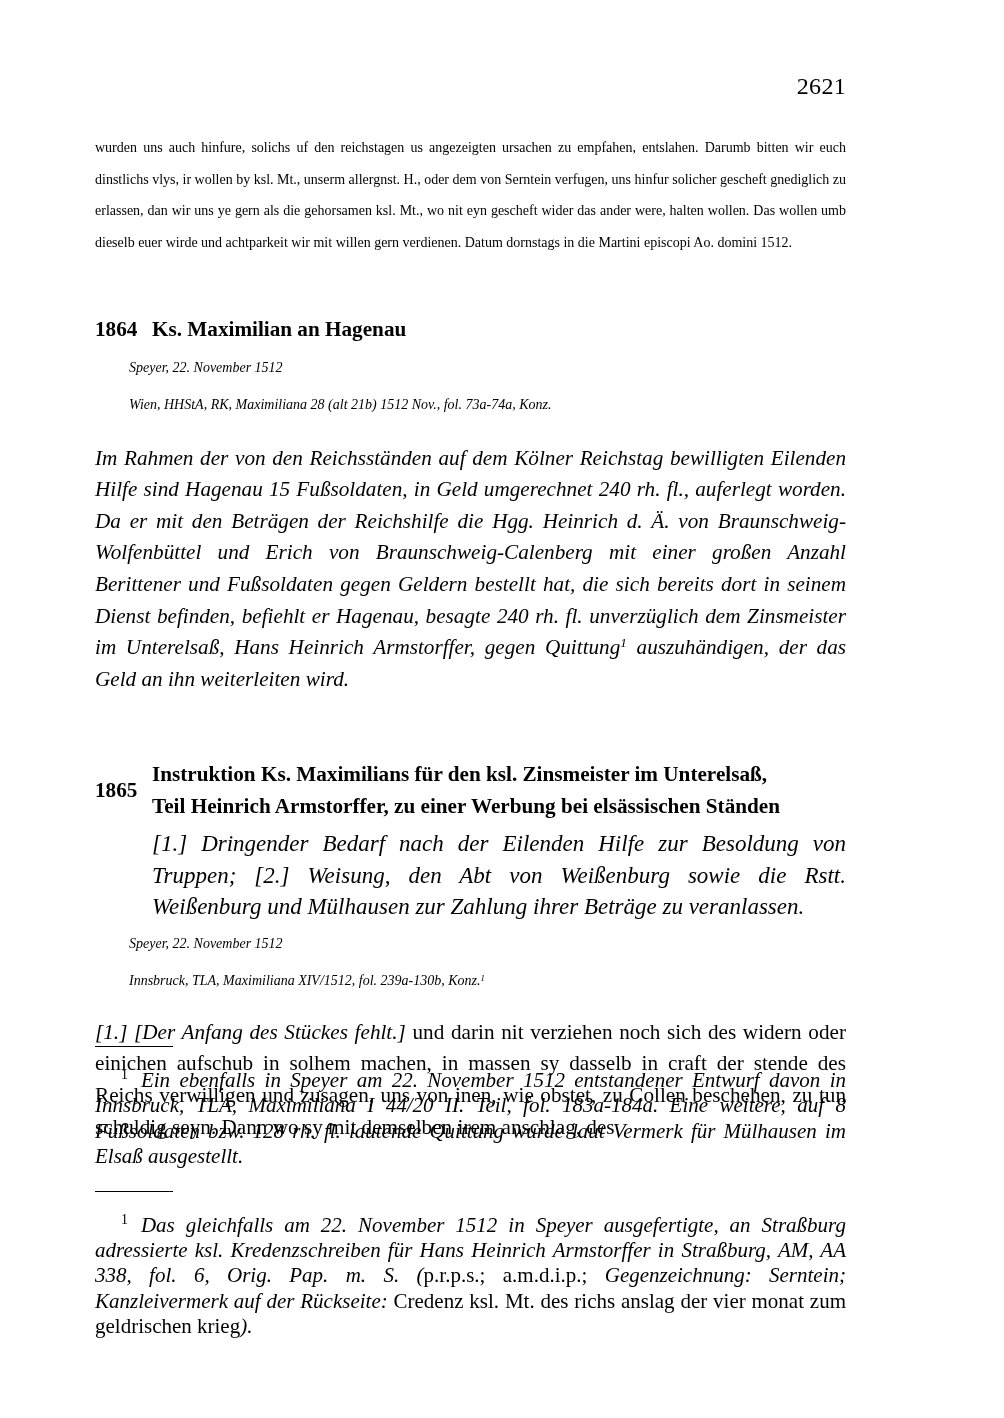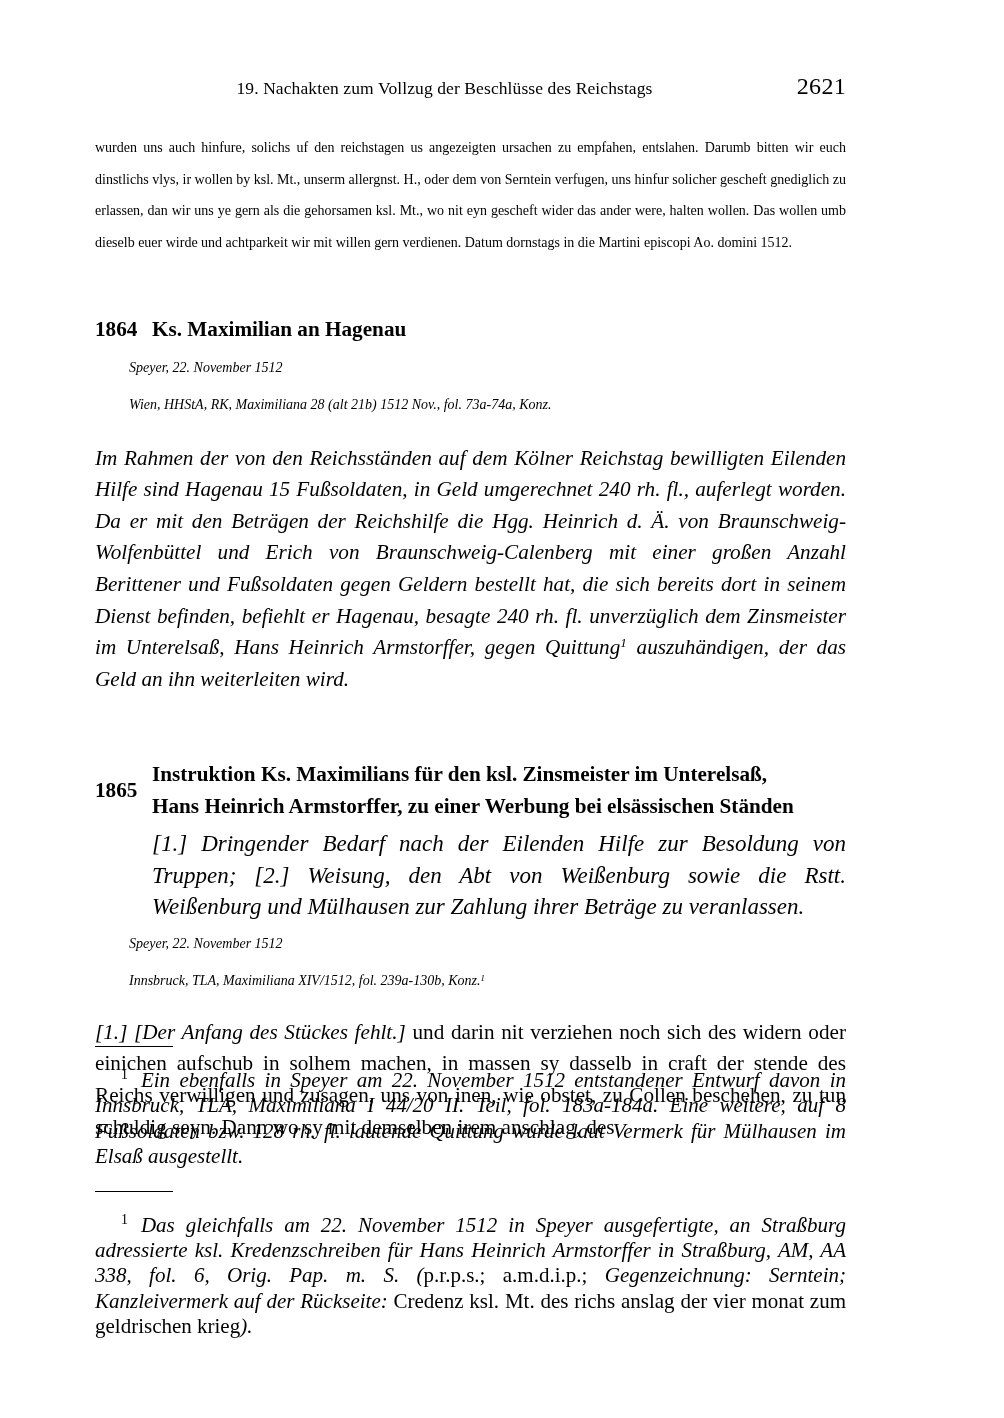--- a/index.html
+++ b/index.html
@@ -160,40 +160,39 @@
     margin-right: 13px;
   }
   .fn-text .ro { font-style: normal; }
 </style>
 </head>
 <body>
 
 <div class="page">
 
   <div class="running-head">
-    <div class="rh-title">19.  Nachakten zum Vollzug der Beschlüsse des Reichstags</div>
     <div class="rh-folio">2621</div>
   </div>
 
   <p class="para body-open">wurden uns auch hinfure, solichs uf den reichstagen us angezeigten ursachen zu empfahen, entslahen. Darumb bitten wir euch dinstlichs vlys, ir wollen by ksl. Mt., unserm allergnst. H., oder dem von Serntein verfugen, uns hinfur solicher gescheft gnediglich zu erlassen, dan wir uns ye gern als die gehorsamen ksl. Mt., wo nit eyn gescheft wider das ander were, halten wollen. Das wollen umb dieselb euer wirde und achtparkeit wir mit willen gern verdienen. Datum dornstags in die Martini episcopi Ao. domini 1512.</p>
 
   <div class="entry entry-gap-1864">
     <div class="entry-head">
       <span class="entry-no">1864</span>
       <span class="entry-title">Ks. Maximilian an Hagenau</span>
     </div>
     <div class="meta meta-date">Speyer, 22. November 1512</div>
     <div class="meta meta-src">Wien, HHStA, RK, Maximiliana 28 (alt 21b) 1512 Nov., fol. 73a-74a, Konz.</div>
     <p class="regest"><span>Im Rahmen der von den Reichsständen auf dem Kölner Reichstag bewilligten Eilenden Hilfe sind Hagenau 15 Fußsoldaten, in Geld umgerechnet 240 rh. fl., auferlegt worden. Da er mit den Beträgen der Reichshilfe die Hgg. Heinrich d. Ä. von Braunschweig-Wolfenbüttel und Erich von Braunschweig-Calenberg mit einer großen Anzahl Berittener und Fußsoldaten gegen Geldern bestellt hat, die sich bereits dort in seinem Dienst befinden, befiehlt er Hagenau, besagte 240 rh. fl. unverzüglich dem Zinsmeister im Unterelsaß, Hans Heinrich Armstorffer, gegen Quittung</span><sup>1</sup><span> auszuhändigen, der das Geld an ihn weiterleiten wird.</span></p>
   </div>
 
   <div class="entry entry-gap-1865">
     <div class="entry-head">
       <span class="entry-no">1865</span>
-      <span class="entry-title"><span class="l1">Instruktion Ks. Maximilians für den ksl. Zinsmeister im Unterelsaß,</span><span class="l2">Hans Heinrich Armstorffer, zu einer Werbung bei elsässischen Ständen</span></span>
+      <span class="entry-title"><span class="l1">Instruktion Ks. Maximilians für den ksl. Zinsmeister im Unterelsaß,</span><span class="l2">Teil Heinrich Armstorffer, zu einer Werbung bei elsässischen Ständen</span></span>
     </div>
     <div class="summary">[1.] Dringender Bedarf nach der Eilenden Hilfe zur Besoldung von Truppen; [2.] Weisung, den Abt von Weißenburg sowie die Rstt. Weißenburg und Mülhausen zur Zahlung ihrer Beträge zu veranlassen.</div>
     <div class="meta meta-date">Speyer, 22. November 1512</div>
     <div class="meta meta-src"><span>Innsbruck, TLA, Maximiliana XIV/1512, fol. 239a-130b, Konz.</span><sup>1</sup></div>
     <p class="doc-text"><span class="it">[1.] [Der Anfang des Stückes fehlt.]</span><span> und darin nit verziehen noch sich des widern oder einichen aufschub in solhem machen, in massen sy dasselb in craft der stende des Reichs verwilligen und zusagen, uns von inen, wie obstet, zu Collen beschehen, zu tun schuldig seyn. Dann wo sy mit demselben irem anschlag, des</span></p>
   </div>
 
 </div>
 
 <div class="footnotes">

